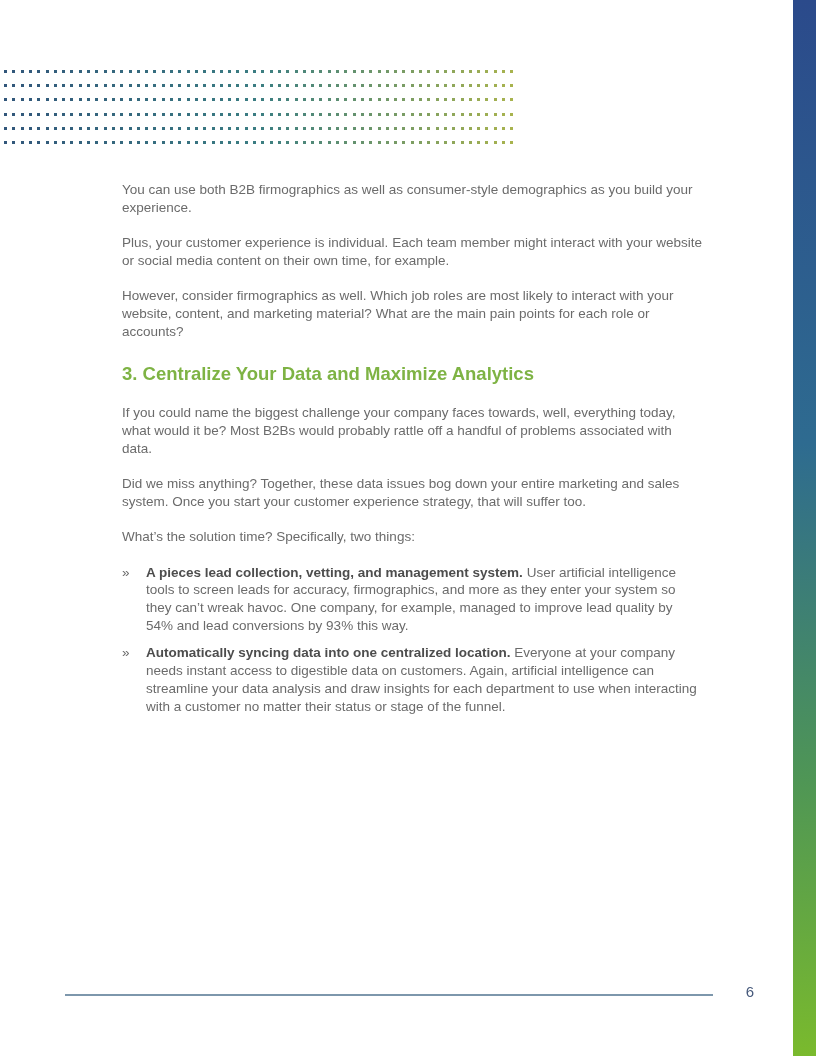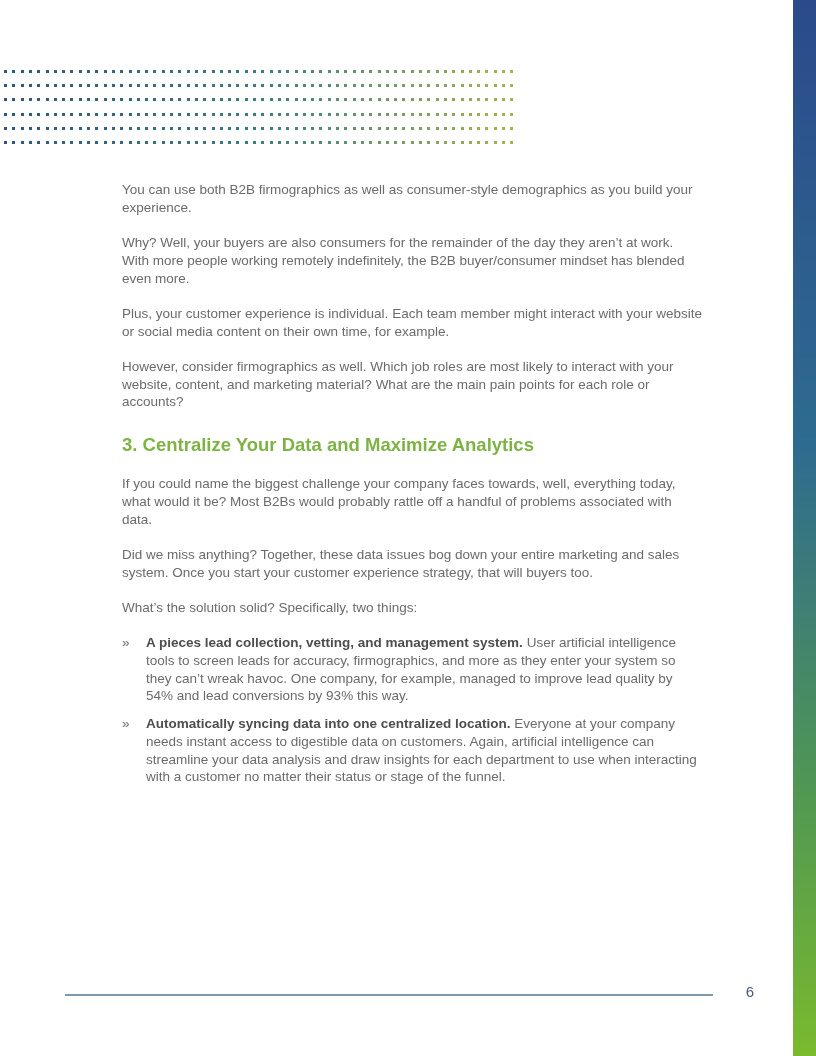--- a/index.html
+++ b/index.html
@@ -434,29 +434,28 @@
       <div class="dot" style="left: 481.4px; top: 71px; background: rgb(157, 174, 83);"></div>
       <div class="dot" style="left: 489.7px; top: 71px; background: rgb(161, 175, 81);"></div>
       <div class="dot" style="left: 498px; top: 71px; background: rgb(164, 177, 80);"></div>
       <div class="dot" style="left: 506.3px; top: 71px; background: rgb(168, 179, 78);"></div>
     </div>
 
   <div class="side-bar" id="sideBar" style="background: linear-gradient(rgb(43, 74, 139) 0%, rgb(46, 107, 144) 42%, rgb(79, 150, 85) 74%, rgb(122, 186, 45) 100%);"></div>
 
   <div class="content">
     <p>You can use both B2B firmographics as well as consumer-style demographics as you build your experience.</p>
-    <p>Why? Well, your buyers are also consumers for the remainder of the day they aren’t at work. With more people working remotely indefinitely, the B2B buyer/consumer mindset has blended even more.</p>
     <p>Plus, your customer experience is individual. Each team member might interact with your website or social media content on their own time, for example.</p>
     <p>However, consider firmographics as well. Which job roles are most likely to interact with your website, content, and marketing material? What are the main pain points for each role or accounts?</p>
 
     <h2 id="sectionHeading" style="color: rgb(126, 179, 68);">3. Centralize Your Data and Maximize Analytics</h2>
 
     <p>If you could name the biggest challenge your company faces towards, well, everything today, what would it be? Most B2Bs would probably rattle off a handful of problems associated with data.</p>
-    <p>Did we miss anything? Together, these data issues bog down your entire marketing and sales system. Once you start your customer experience strategy, that will buyers too.</p>
-    <p>What’s the solution solid? Specifically, two things:</p>
+    <p>Did we miss anything? Together, these data issues bog down your entire marketing and sales system. Once you start your customer experience strategy, that will suffer too.</p>
+    <p>What’s the solution time? Specifically, two things:</p>
 
     <div class="bullet">
       <span class="marker">»</span>
       <span class="bullet-body"><b>A pieces lead collection, vetting, and management system.</b><span> User artificial intelligence tools to screen leads for accuracy, firmographics, and more as they enter your system so they can’t wreak havoc. One company, for example, managed to improve lead quality by 54% and lead conversions by 93% this way.</span></span>
     </div>
 
     <div class="bullet">
       <span class="marker">»</span>
       <span class="bullet-body"><b>Automatically syncing data into one centralized location.</b><span> Everyone at your company needs instant access to digestible data on customers. Again, artificial intelligence can streamline your data analysis and draw insights for each department to use when interacting with a customer no matter their status or stage of the funnel.</span></span>
     </div>

